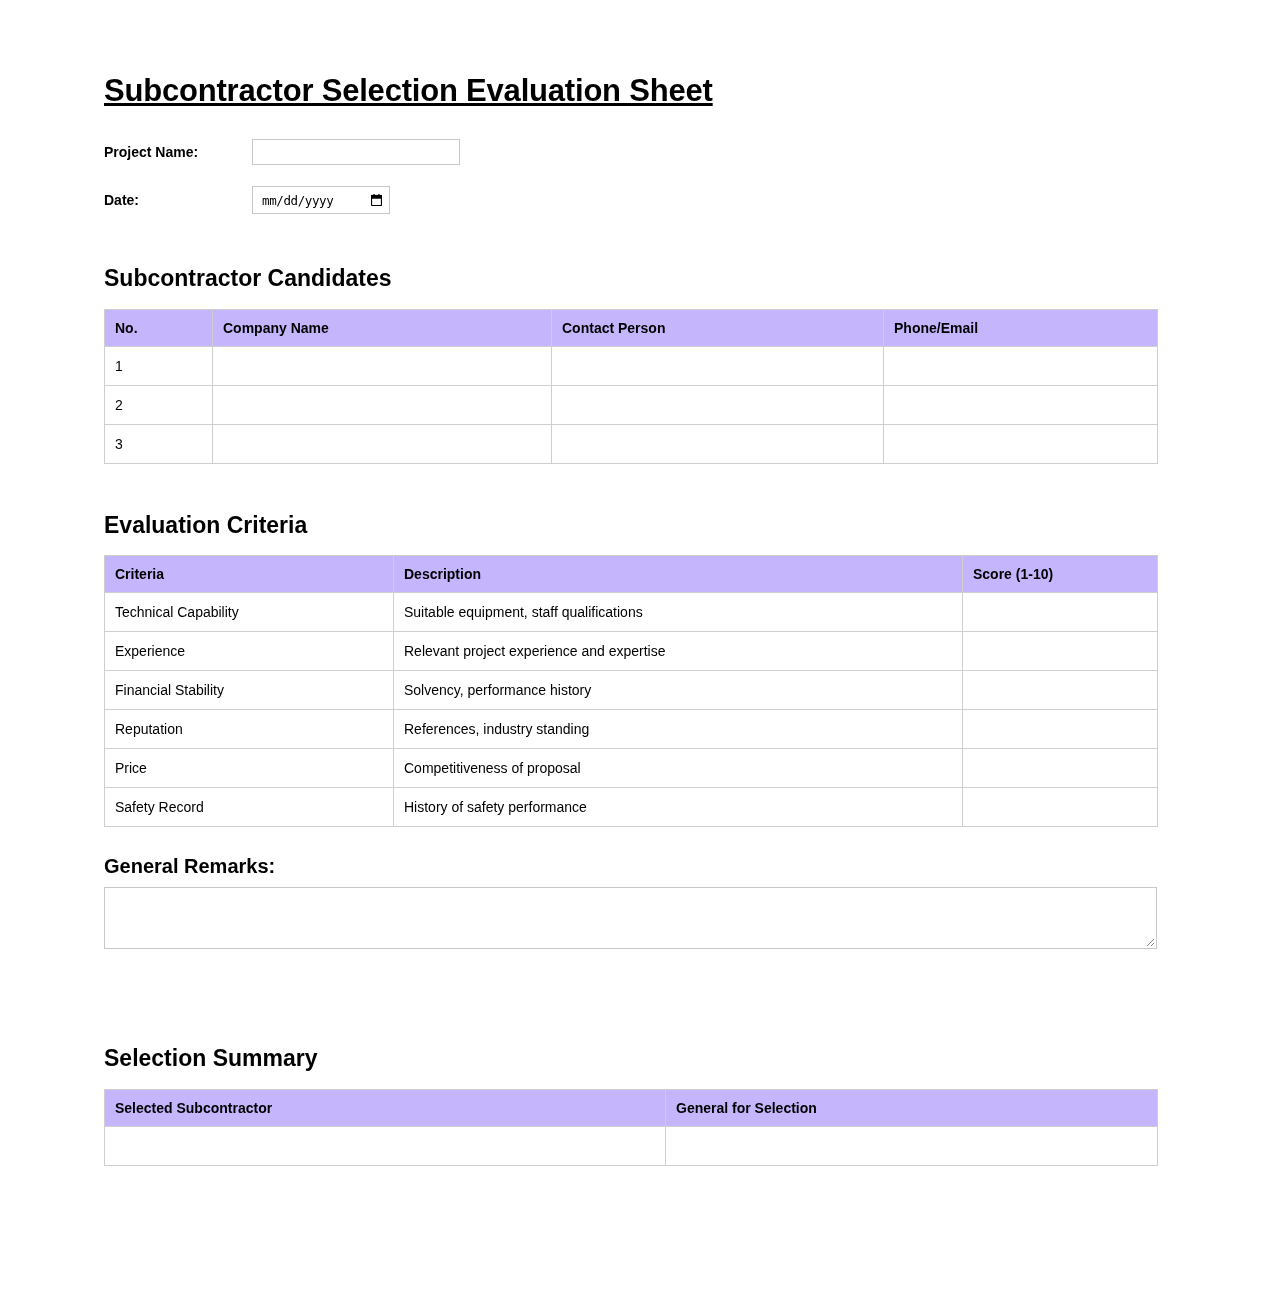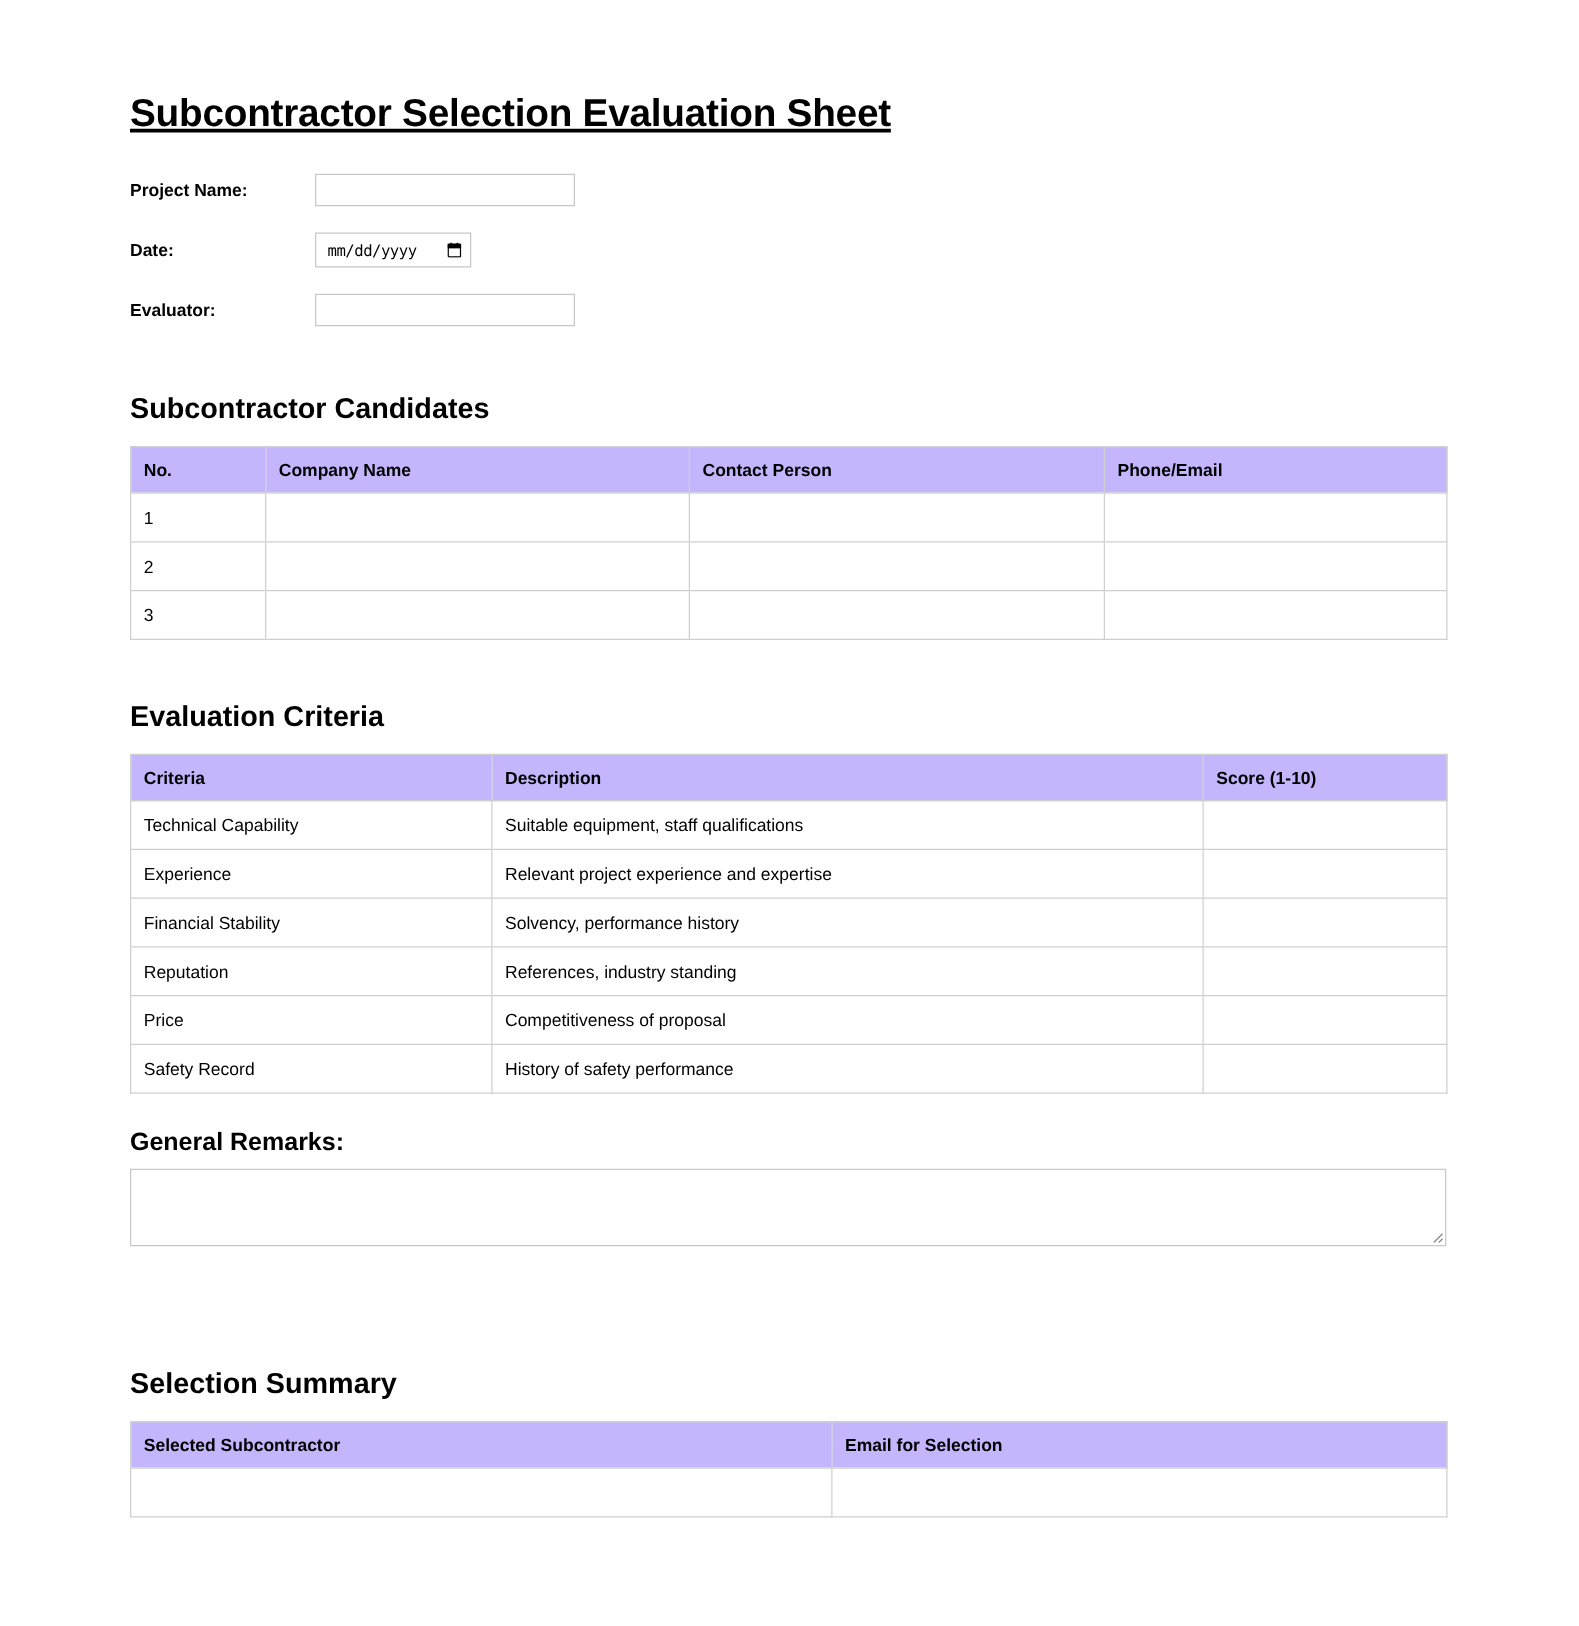--- a/index.html
+++ b/index.html
@@ -51,21 +51,21 @@
     box-sizing: border-box;
     border: 1px solid #c8c8c8;
     background: #ffffff;
     font-family: "Liberation Sans", sans-serif;
     font-size: 13px;
     padding: 2px 4px;
     color: #000;
     outline: none;
   }
   .date-input {
-    width: 125px;
+    width: 138px;
     height: 28px;
     box-sizing: border-box;
     border: 1px solid #c8c8c8;
     background: #ffffff;
     display: flex;
     align-items: center;
     justify-content: space-between;
     padding: 0 7px 0 9px;
   }
   .date-placeholder {
@@ -159,24 +159,20 @@
       <span class="date-placeholder">mm/dd/yyyy</span>
       <svg class="cal-icon" viewBox="0 0 11 12">
         <rect x="0.5" y="1.5" width="10" height="10" rx="1" fill="#ffffff" stroke="#000000" stroke-width="1.2"></rect>
         <rect x="0.5" y="1.5" width="10" height="2.6" fill="#000000" stroke="#000000" stroke-width="1.2"></rect>
         <rect x="2.4" y="0" width="1.3" height="2.6" fill="#000000"></rect>
         <rect x="7.3" y="0" width="1.3" height="2.6" fill="#000000"></rect>
       </svg>
     </div>
   </div>
 
-  <div class="form-row">
-    <div class="form-label">Evaluator:</div>
-    <input class="text-input" type="text" placeholder="" style="">
-  </div>
 
   <h2 class="section-title">Subcontractor Candidates</h2>
   <table class="grid tbl-candidates">
     <colgroup>
       <col class="c-no">
         <col class="c-company">
         <col class="c-contact">
         <col class="c-phone">
     </colgroup>
     <thead>
@@ -268,21 +264,21 @@
 
   <h2 class="section-title">Selection Summary</h2>
   <table class="grid tbl-summary">
     <colgroup>
       <col class="c-sel">
         <col class="c-reason">
     </colgroup>
     <thead>
       <tr>
         <th>Selected Subcontractor</th>
-        <th>Email for Selection</th>
+        <th>General for Selection</th>
       </tr>
     </thead>
     <tbody>
       <tr>
         <td></td>
         <td></td>
       </tr>
     </tbody>
   </table>
 

